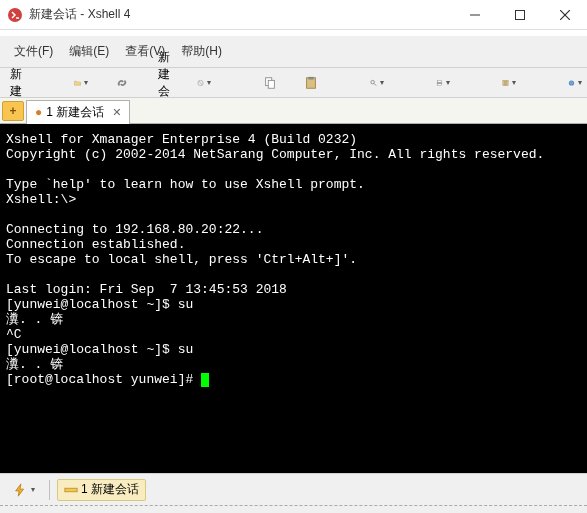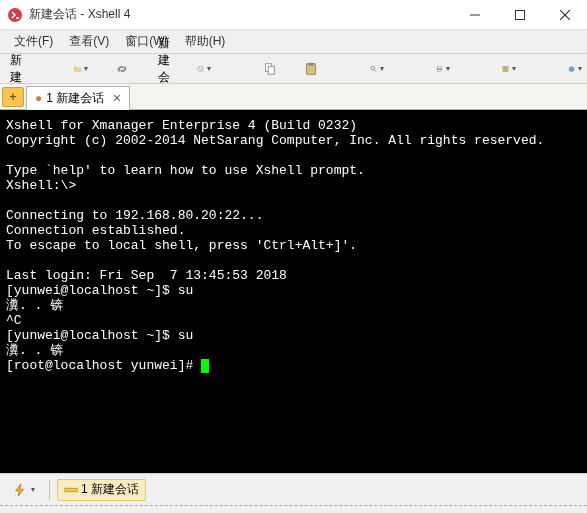--- a/index.html
+++ b/index.html
@@ -7,21 +7,21 @@
 
 
 .titlebar { height: 30px; background: #fff; display: flex; align-items: center; padding-left: 7px; border-bottom: 1px solid #e0e0e0; }
 .titlebar-icon { width: 16px; height: 16px; margin-right: 6px; }
 .titlebar-text { flex: 1; font-size: 12px; color: #333; }
 .win-controls { display: flex; height: 100%; }
 .win-btn { width: 45px; height: 100%; display: flex; align-items: center; justify-content: center; cursor: pointer; }
 .win-btn svg { width: 10px; height: 10px; }
 
 
-.menubar { height: 24px; background: #f0f0f0; display: flex; align-items: center; padding: 0 6px; border-bottom: 1px solid #d0d0d0; }
+.menubar { height: 32px; background: #f0f0f0; display: flex; align-items: center; padding: 0 6px; border-bottom: 1px solid #d0d0d0; margin-top: 6px; }
 .menu-item { padding: 3px 8px; cursor: pointer; font-size: 12px; color: #333; }
 
 
 .toolbar { height: 30px; background: #f0f0f0; display: flex; align-items: center; padding: 0 4px; border-bottom: 1px solid #d0d0d0; gap: 19px; }
 .tool-sep { width: 1px; height: 20px; background: #c0c0c0; margin: 0 3px; }
 .tool-btn { min-width: 22px; height: 22px; display: flex; align-items: center; justify-content: center; cursor: pointer; border: 1px solid transparent; border-radius: 2px; padding: 0 3px; gap: 2px; }
 .tool-btn svg, .tool-btn .ico { width: 16px; height: 16px; }
 .tool-dd { font-size: 8px; color: #555; margin-left: 1px; }
 .tool-overflow { margin-left: auto; }
 
@@ -65,22 +65,22 @@
         <svg viewBox="0 0 10 10">
           <line x1="0" y1="0" x2="10" y2="10" stroke="#333" stroke-width="1.2"></line>
           <line x1="10" y1="0" x2="0" y2="10" stroke="#333" stroke-width="1.2"></line>
         </svg>
       </div>
   </div>
 </div>
 
 <div class="menubar">
   <div class="menu-item">文件(F)</div>
+  <div class="menu-item">编辑(E)</div>
   <div class="menu-item">查看(V)</div>
-  <div class="menu-item">窗口(W)</div>
   <div class="menu-item">帮助(H)</div>
 </div>
 
 <div class="toolbar">
   <div class="tool-btn">
     <svg viewBox="0 0 16 16">
         <rect x="2" y="1" width="10" height="14" fill="#fff" stroke="#888"></rect>
         <circle cx="11" cy="4" r="3" fill="#5a9e5a"></circle>
         <path d="M11 2v4M9 4h4" stroke="#fff"></path>
       </svg>

